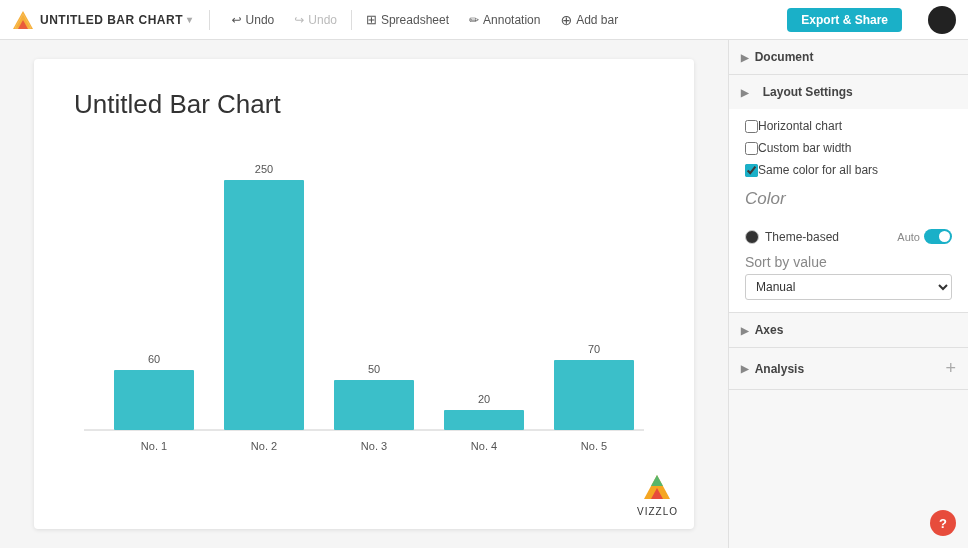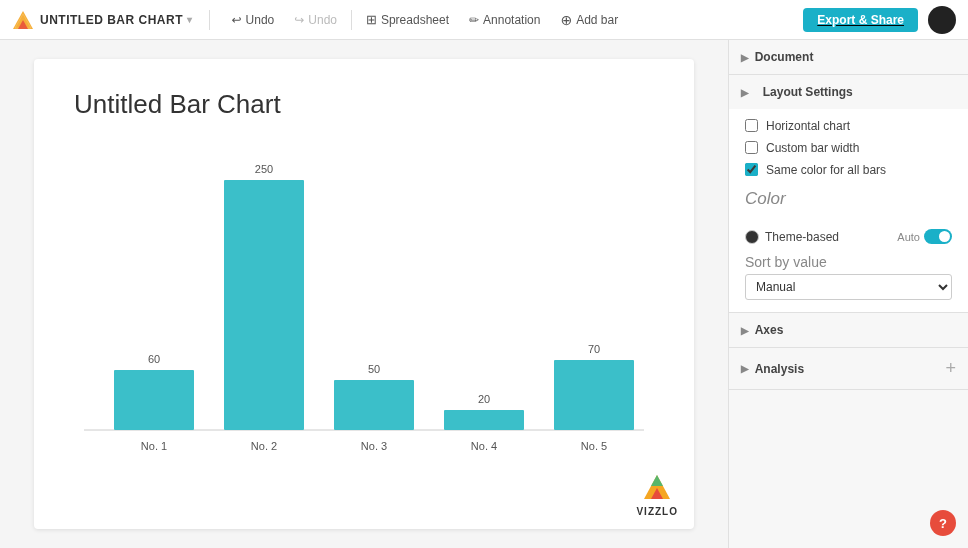--- a/index.html
+++ b/index.html
@@ -38,21 +38,21 @@
       font-size: 12px;
       color: #555;
       cursor: pointer;
       padding: 3px 6px;
       border-radius: 3px;
       border: none;
       background: none;
     }
     .topbar-btn.disabled { color: #bbb; cursor: default; }
     .topbar-center { display: flex; align-items: center; gap: 8px; }
-    .topbar-right { margin-left: auto; display: flex; align-items: center; gap: 10px; text-decoration: underline; }
+    .topbar-right { margin-left: auto; display: flex; align-items: center; gap: 26px; }
     .export-btn {
       background: #1ab0c8;
       color: #fff;
       border: none;
       border-radius: 4px;
       padding: 5px 14px;
       font-size: 12px;
       font-weight: 600;
       cursor: pointer;
     }
@@ -101,21 +101,21 @@
       position: absolute;
       bottom: 12px;
       right: 16px;
       display: flex;
       flex-direction: column;
       align-items: center;
       gap: 2px;
     }
     .vizzlo-logo-text {
       font-size: 10px;
-      font-weight: 700;
+      font-weight: 400;
       letter-spacing: 1px;
       color: #333;
     }
 
     
     .right-panel {
       width: 240px;
       background: #f7f7f7;
       border-left: 1px solid #e0e0e0;
       overflow-y: auto;
@@ -132,22 +132,22 @@
       font-size: 12px;
       font-weight: 600;
       color: #444;
     }
     .panel-section-content {
       padding: 6px 16px 12px 16px;
       background: #fff;
     }
     .checkbox-row {
       display: flex;
-      align-items: flex-start;
-      gap: 8px;
+      align-items: center;
+      gap: 0;
       padding: 4px 0;
       font-size: 12px;
       color: #444;
     }
     .checkbox-row input[type=checkbox] {
       width: 13px; height: 13px;
       accent-color: #1ab0c8;
       cursor: pointer;
     }
     .color-label {

